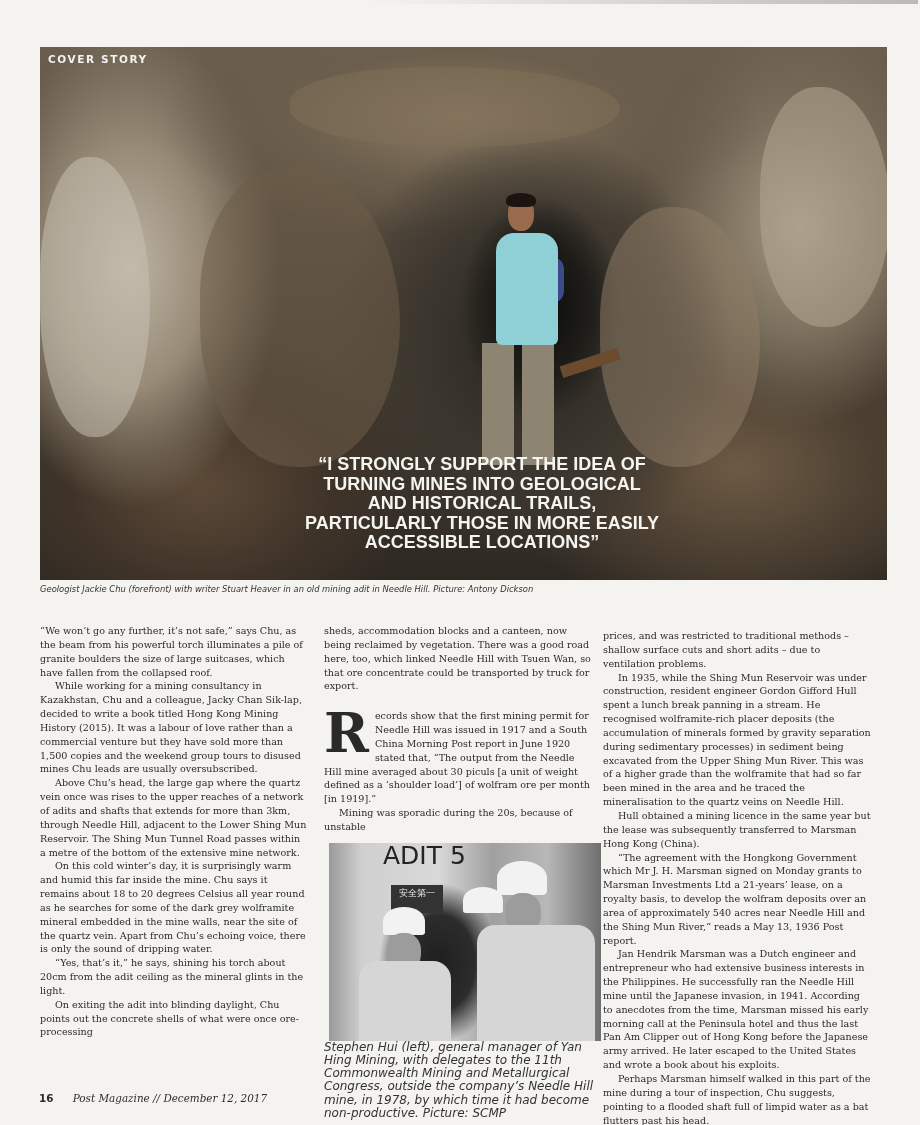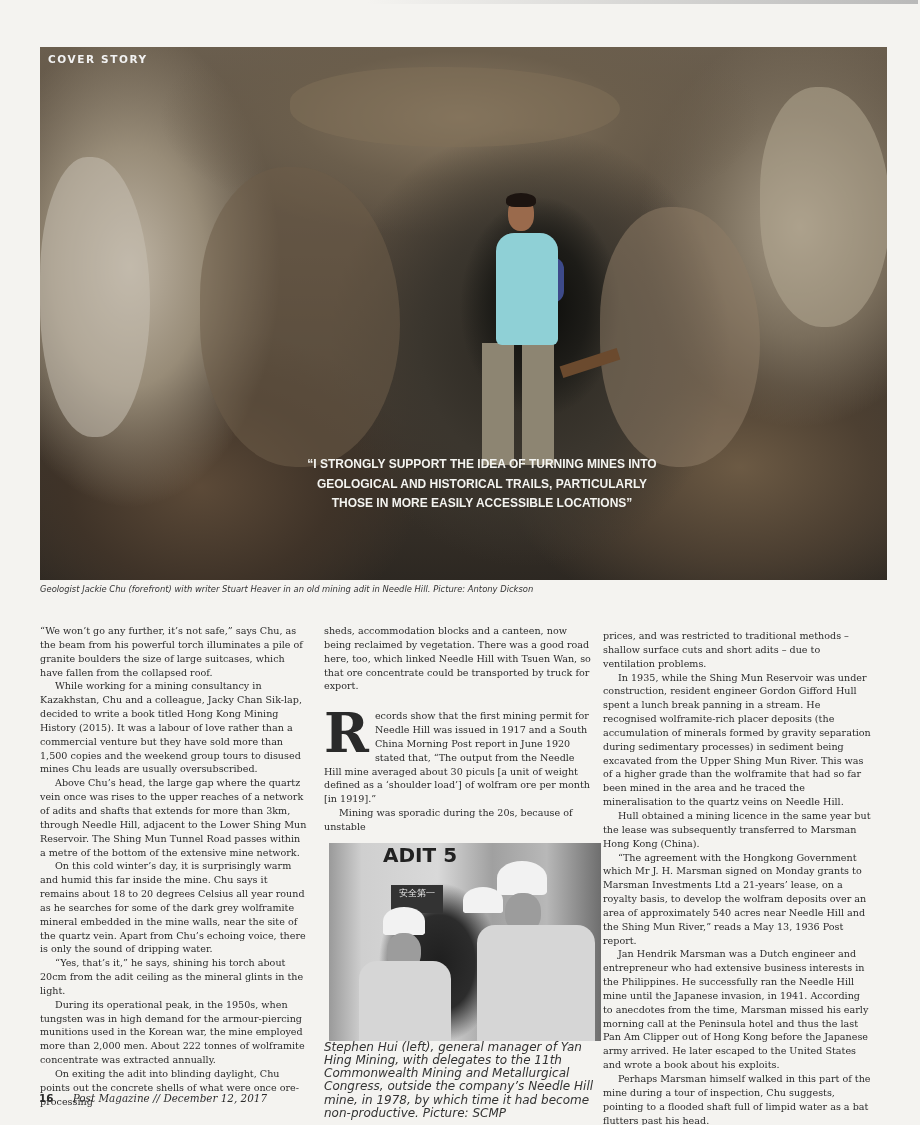--- a/index.html
+++ b/index.html
@@ -61,21 +61,21 @@
   }
   .kicker {
     position:absolute; left:8px; top:6px;
     font-family:"DejaVu Sans", sans-serif; font-weight:bold;
     font-size:10.5px; letter-spacing:1.6px; color:#f2f2f2;
   }
   .pullquote {
     position:absolute; left:262px; top:408px; width:360px;
     text-align:center;
     font-family:"Liberation Sans", sans-serif; font-weight:bold;
-    font-size:12px; line-height:19.5px; color:#f4f4f0;
+    font-size:18px; line-height:19.5px; color:#f4f4f0;
     text-transform:uppercase;
   }
   .caption-hero {
     position:absolute; left:40px; top:584px; width:560px;
     font-family:"DejaVu Sans", sans-serif; font-size:8.4px; color:#333;font-style:italic;
   }
   .col {
     position:absolute; top:624px; width:268px;
     font-size:9.6px; line-height:13.85px; color:#2b2b2b;
   }
@@ -91,21 +91,21 @@
   }
   .inline-photo {
     position:relative; width:272px; height:198px; margin:9px 0 0 5px;
     overflow:hidden;
     background:
       radial-gradient(ellipse 60px 80px at 110px 120px, #1f1f1f 0%, #2c2c2c 60%, transparent 100%),
       linear-gradient(90deg, #9a9a9a 0%, #cfcfcf 12%, #d9d9d9 40%, #a0a0a0 60%, #b8b8b8 80%, #6e6e6e 100%);
   }
   .inline-photo .sign {
     position:absolute; left:54px; top:6px;
-    font-family:"DejaVu Sans", sans-serif; font-size:20px; color:#222; font-weight:bold;
+    font-family:"DejaVu Sans", sans-serif; font-size:25px; color:#222; font-weight:normal;
   }
   .inline-photo .sign2 {
     position:absolute; left:62px; top:42px; width:52px; height:28px;
     background:#333; color:#eee; font-size:9px; text-align:center; line-height:16px;
     font-family:"DejaVu Sans", sans-serif;
   }
   .inline-photo .helmet { position:absolute; background:#f2f2f2; border-radius:50% 50% 10% 10%; }
   .inline-photo .shirt { position:absolute; background:#d6d6d6; border-radius:18px 18px 0 0; }
   .inline-photo .face { position:absolute; background:#9c9c9c; border-radius:45%; }
   .caption-inline {
@@ -145,21 +145,20 @@
 </div>
 
 <div class="caption-hero">Geologist Jackie Chu (forefront) with writer Stuart Heaver in an old mining adit in Needle Hill. Picture: Antony Dickson</div>
 
 <div class="col col1">
   <p class="first">“We won’t go any further, it’s not safe,” says Chu, as the beam from his powerful torch illuminates a pile of granite boulders the size of large suitcases, which have fallen from the collapsed roof.</p>
   <p><span>While working for a mining consultancy in Kazakhstan, Chu and a colleague, Jacky Chan Sik-lap, decided to write a book titled Hong Kong Mining History (2015). It was a labour of love rather than a commercial venture but they have sold more than 1,500 copies and the weekend group tours to disused mines Chu leads are usually oversubscribed.</span></p>
   <p>Above Chu’s head, the large gap where the quartz vein once was rises to the upper reaches of a network of adits and shafts that extends for more than 3km, through Needle Hill, adjacent to the Lower Shing Mun Reservoir. The Shing Mun Tunnel Road passes within a metre of the bottom of the extensive mine network.</p>
   <p>On this cold winter’s day, it is surprisingly warm and humid this far inside the mine. Chu says it remains about 18 to 20 degrees Celsius all year round as he searches for some of the dark grey wolframite mineral embedded in the mine walls, near the site of the quartz vein. Apart from Chu’s echoing voice, there is only the sound of dripping water.</p>
   <p>“Yes, that’s it,” he says, shining his torch about 20cm from the adit ceiling as the mineral glints in the light.</p>
-  <p>During its operational peak, in the 1950s, when tungsten was in high demand for the armour-piercing munitions used in the Korean war, the mine employed more than 2,000 men. About 222 tonnes of wolframite concentrate was extracted annually.</p>
   <p>On exiting the adit into blinding daylight, Chu points out the concrete shells of what were once ore-processing</p>
 </div>
 
 <div class="col col2">
   <p class="first">sheds, accommodation blocks and a canteen, now being reclaimed by vegetation. There was a good road here, too, which linked Needle Hill with Tsuen Wan, so that ore concentrate could be transported by truck for export.</p>
   <p class="dropcap-para">
     <span class="dropcap">R</span><span>ecords show that the first mining permit for Needle Hill was issued in 1917 and a South China Morning Post report in June 1920 stated that, “The output from the Needle Hill mine averaged about 30 piculs [a unit of weight defined as a ‘shoulder load’] of wolfram ore per month [in 1919].”</span>
   </p>
   <p>Mining was sporadic during the 20s, because of unstable</p>
 

